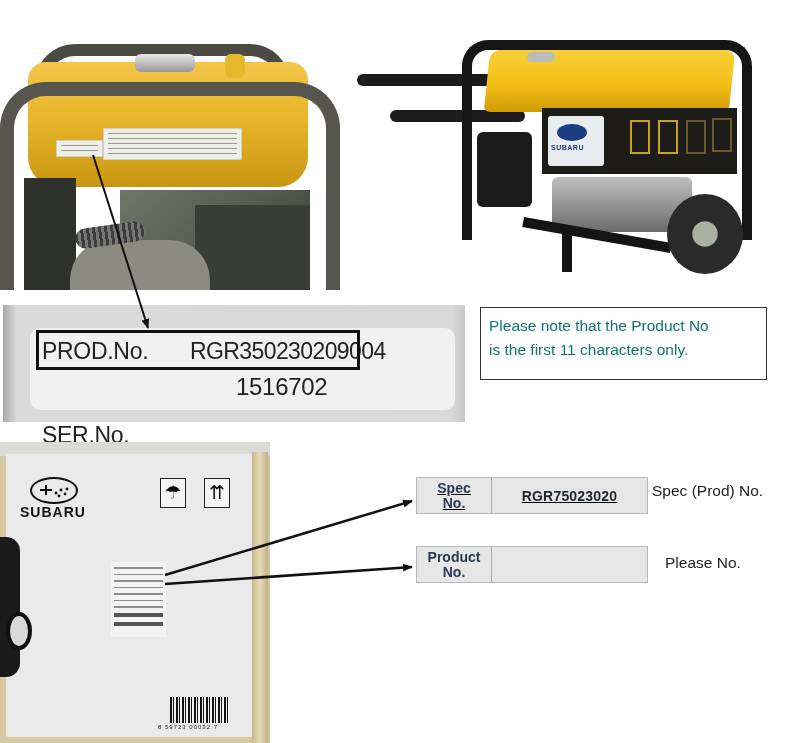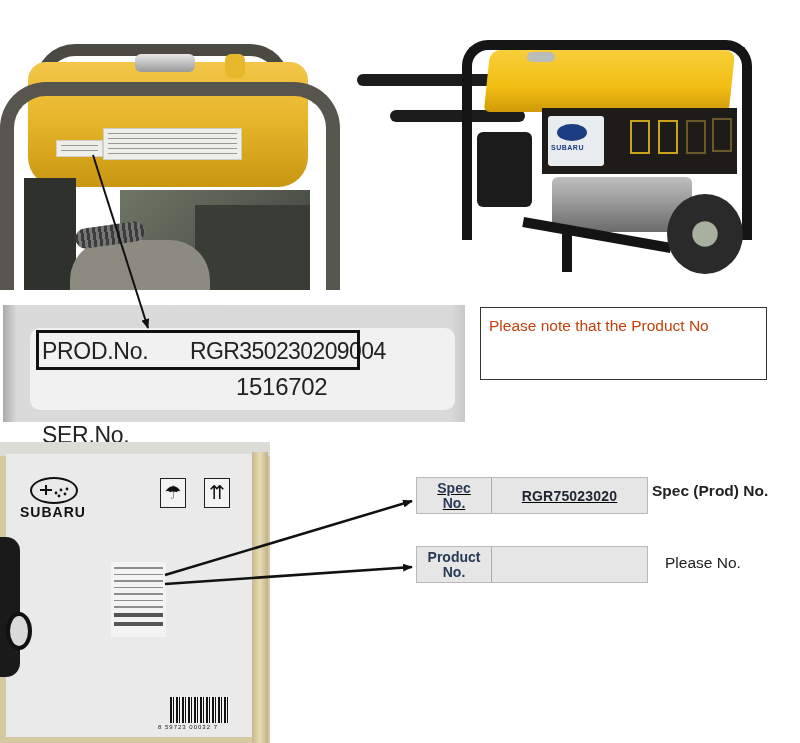--- a/index.html
+++ b/index.html
@@ -40,21 +40,21 @@
   .g-foot{left:210px;top:200px;width:10px;height:40px;background:#141414;}
 
   
   #label-panel{left:3px;top:305px;width:462px;height:117px;background:linear-gradient(90deg,#a9a9a9 0%,#dadada 3%,#d9d9d9 97%,#c8c8c8 100%);}
   #label-card{left:30px;top:328px;width:425px;height:82px;background:#f1f1f1;border-radius:10px;}
   .label-text{font-size:23px;color:#222;font-family:"Liberation Sans",sans-serif;letter-spacing:-0.3px;white-space:nowrap;}
   #prod-highlight{left:36px;top:330px;width:324px;height:40px;border:3px solid #111;box-sizing:border-box;}
 
   
   #note-box{left:480px;top:307px;width:287px;height:73px;border:1.5px solid #333;box-sizing:border-box;background:#fff;}
-  .note-line{font-size:15.5px;color:#c2410c;white-space:nowrap;}
+  .note-line{font-size:15.5px;color:#0f766e;white-space:nowrap;}
 
   
   #photo-box{left:0;top:442px;width:270px;height:301px;overflow:hidden;background:#d4c9a0;}
   .box-face{left:6px;top:12px;width:258px;height:283px;background:#eaeaea;}
   .box-shade{left:252px;top:10px;width:16px;height:291px;background:linear-gradient(90deg,#c7b78d,#e8dcb5,#bfb08a);}
   .box-top{left:0;top:0;width:270px;height:14px;background:#dcdcd6;}
   .subaru-oval{left:30px;top:35px;width:48px;height:27px;border:2px solid #111;border-radius:50%;box-sizing:border-box;}
   .subaru-word{left:20px;top:62px;font-size:14px;font-weight:bold;letter-spacing:1px;color:#111;}
   .pkg-icon{width:26px;height:30px;border:1.5px solid #222;box-sizing:border-box;background:#f4f4f4;font-size:19px;line-height:28px;text-align:center;color:#111;}
   .box-sticker{left:111px;top:120px;width:55px;height:75px;background:#f3f3f3;}
@@ -123,20 +123,21 @@
 <div id="label-panel" class="abs"></div>
 <div id="label-card" class="abs"></div>
 <div class="abs label-text" style="left:42px;top:338px;">PROD.No.</div>
 <div class="abs label-text" style="left:190px;top:338px;letter-spacing:-0.6px;">RGR350230209004</div>
 <div class="abs label-text" style="left:42px;top:374px;margin-top:48px;">SER.No.</div>
 <div class="abs label-text" style="left:236px;top:373px;font-size:24px;">1516702</div>
 <div id="prod-highlight" class="abs"></div>
 
 <div id="note-box" class="abs">
   <div class="abs note-line" style="left:8px;top:9px;">Please note that the Product No</div>
+  <div class="abs note-line" style="left:8px;top:33px;">is the first 11 characters only.</div>
 </div>
 
 <div id="photo-box" class="abs">
   <div class="abs box-top"></div>
   <div class="abs box-face"></div>
   <div class="abs box-shade"></div>
   <div class="abs box-strap"></div>
   <div class="abs box-strap-ring"></div>
   <div class="abs subaru-oval">
     <svg width="44" height="23" viewBox="0 0 44 23">
@@ -166,21 +167,21 @@
   <div class="abs barcode-num">8  59723  00032  7</div>
 </div>
 
 <div class="abs spec-label" style="left:416px;top:477px;text-decoration:underline;">
   <div class="spec-key">
     <span>Spec</span>
     <span>No.</span>
   </div>
   <div class="spec-val">RGR75023020</div>
 </div>
-<div class="abs side-caption" style="left:652px;top:482px;font-weight:bold;">Spec (Prod) No.</div>
+<div class="abs side-caption" style="left:652px;top:482px;">Spec (Prod) No.</div>
 
 <div class="abs spec-label" style="left:416px;top:546px;">
   <div class="spec-key">
     <span>Product</span>
     <span>No.</span>
   </div>
 </div>
 <div class="abs side-caption" style="left:665px;top:554px;">Please No.</div>
 
 <svg class="arrows" viewBox="0 0 800 743">

